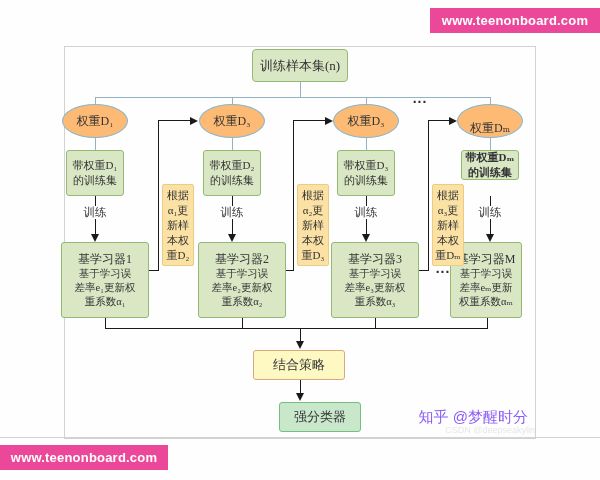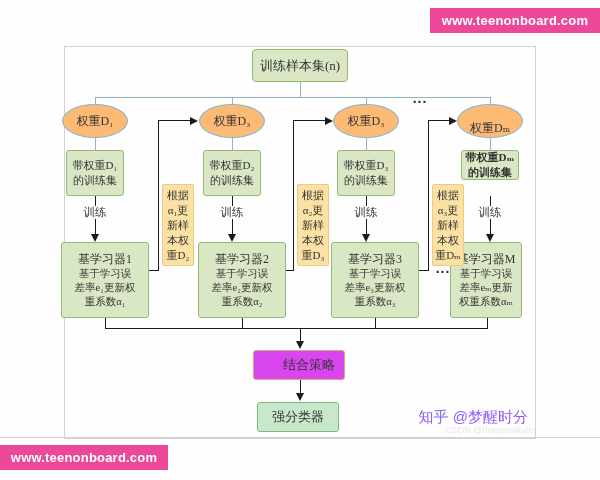--- a/index.html
+++ b/index.html
@@ -14,24 +14,24 @@
   .ah-r{position:absolute;width:0;height:0;border-top:4px solid transparent;
         border-bottom:4px solid transparent;border-left:8px solid #1a1a1a;}
   .gbox{position:absolute;background:#d9e7c5;border:1px solid #94ba72;border-radius:3px;
         display:flex;flex-direction:column;align-items:center;justify-content:center;
         text-align:center;box-sizing:border-box;}
   .ellipse{position:absolute;background:#fdba74;border:1px solid #86b7cf;border-radius:50%;
         display:flex;align-items:center;justify-content:center;font-size:12px;box-sizing:border-box;}
   .obox{position:absolute;background:#fbe2a4;border:1px solid #eccb82;border-radius:2px;
         display:flex;flex-direction:column;align-items:center;justify-content:center;
         font-size:11px;line-height:15px;box-sizing:border-box;text-align:center;}
-  .combine{position:absolute;background:#d946ef;border:1px solid #dda67c;border-radius:3px;
-        display:flex;align-items:center;font-size:13px;box-sizing:border-box;padding-left:29px;}
+  .combine{position:absolute;background:#fef9c3;border:1px solid #dda67c;border-radius:3px;
+        display:flex;align-items:center;justify-content:center;font-size:13px;box-sizing:border-box;}
   .strong{position:absolute;background:#c9e7cb;border:1px solid #77bd7d;border-radius:3px;
-        display:flex;align-items:center;justify-content:center;font-size:13px;box-sizing:border-box;}
+        display:flex;align-items:center;justify-content:center;font-size:13px;box-sizing:border-box;margin-left:22px;}
   .root{font-size:13px;}
   .tset{font-size:11px;line-height:15px;}
   .lbox{font-size:10.5px;line-height:14px;padding:2px 1px;}
   .lbox .l1{font-size:12px;line-height:16px;}
   .trainlbl{position:absolute;background:#ffffff;font-size:11.5px;text-align:center;line-height:13px;}
   .dots{position:absolute;font-size:14px;font-weight:bold;color:#2a2a2a;text-align:center;
         letter-spacing:1px;font-family:"Liberation Sans","DejaVu Sans",sans-serif;}
   .wmbar{position:absolute;background:#ec4899;color:#ffffff;display:flex;align-items:center;
         justify-content:center;font-family:"Liberation Sans","DejaVu Sans",sans-serif;
         font-size:13px;font-weight:bold;letter-spacing:0.2px;}

